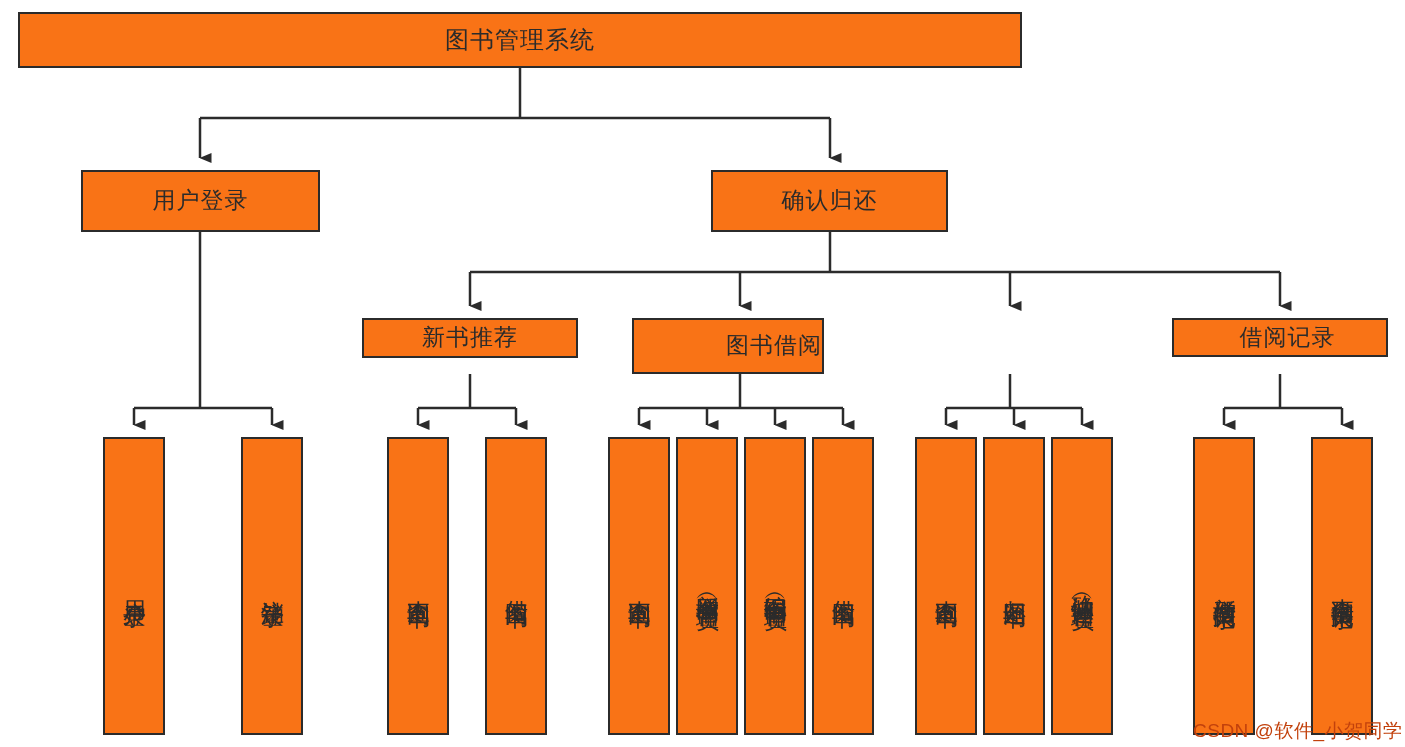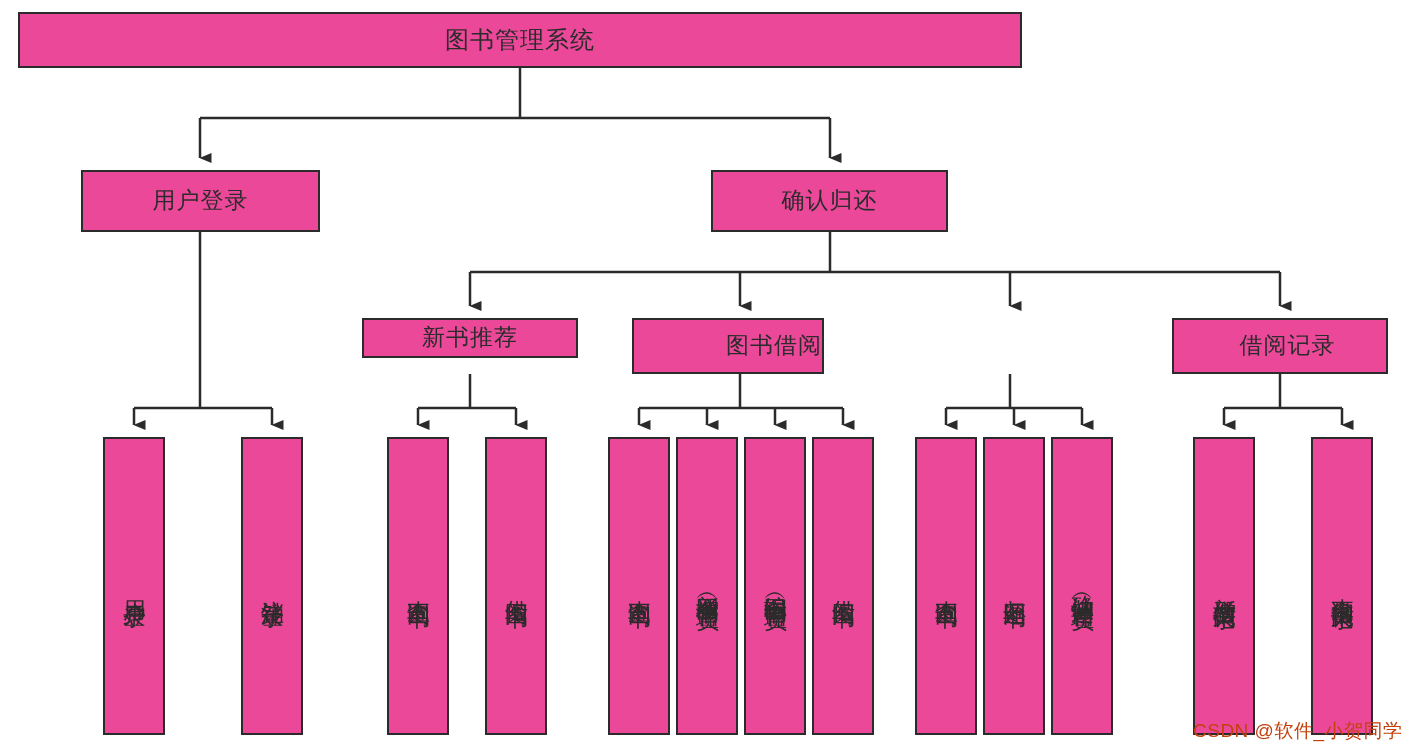--- a/index.html
+++ b/index.html
@@ -22,21 +22,21 @@
     left: 0;
     top: 0;
     width: 1405px;
     height: 747px;
     pointer-events: none;
   }
   .node {
     position: absolute;
     box-sizing: border-box;
     border: 2.5px solid #2b2b2b;
-    background: #ec4899;
+    background: #f97316;
     display: flex;
     align-items: center;
     justify-content: center;
     color: #2b2b2b;
   }
   .node .label {
     display: block;
     text-align: center;
     line-height: 1.18;
   }
@@ -136,21 +136,21 @@
   <div class="node horiz" style="left: 711px; top: 170px; width: 237px; height: 62px;">
     <span class="label">确认归还</span>
   </div>
 
   <div class="node horiz" style="left: 362px; top: 318px; width: 216px; height: 40px;">
     <span class="label">新书推荐</span>
   </div>
   <div class="node horiz" style="left: 632px; top: 318px; width: 192px; height: 56px; justify-content: flex-end;">
     <span class="label">图书借阅</span>
   </div>
-  <div class="node horiz" style="left: 1172px; top: 318px; width: 216px; height: 56px; padding-left: 15px;">
+  <div class="node horiz" style="left: 1172px; top: 318px; width: 216px; height: 39px; padding-left: 15px;">
     <span class="label">借阅记录</span>
   </div>
 
   <div class="node vert" style="left: 103px; top: 437px; width: 62px; height: 298px;">
     <span class="label">用户登录</span>
   </div>
   <div class="node vert" style="left: 241px; top: 437px; width: 62px; height: 298px;">
     <span class="label">注销登录</span>
   </div>
   <div class="node vert" style="left: 387px; top: 437px; width: 62px; height: 298px;">

